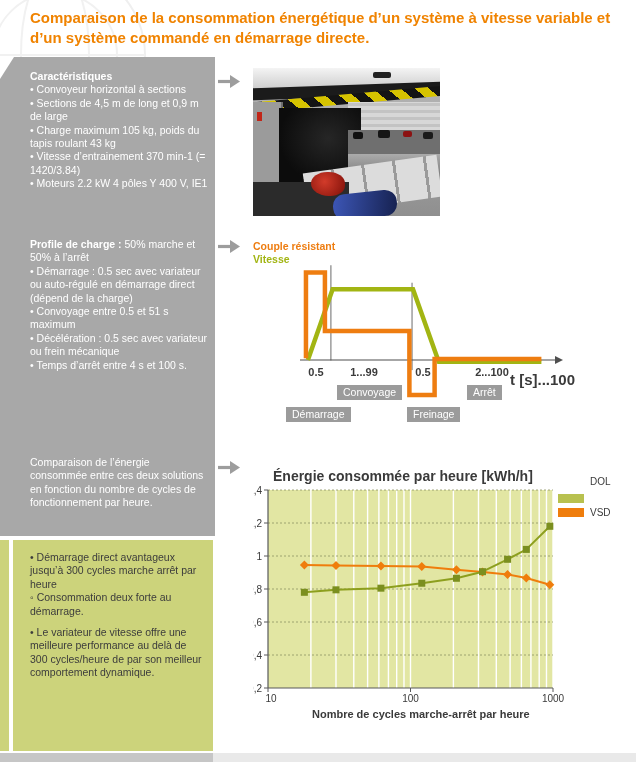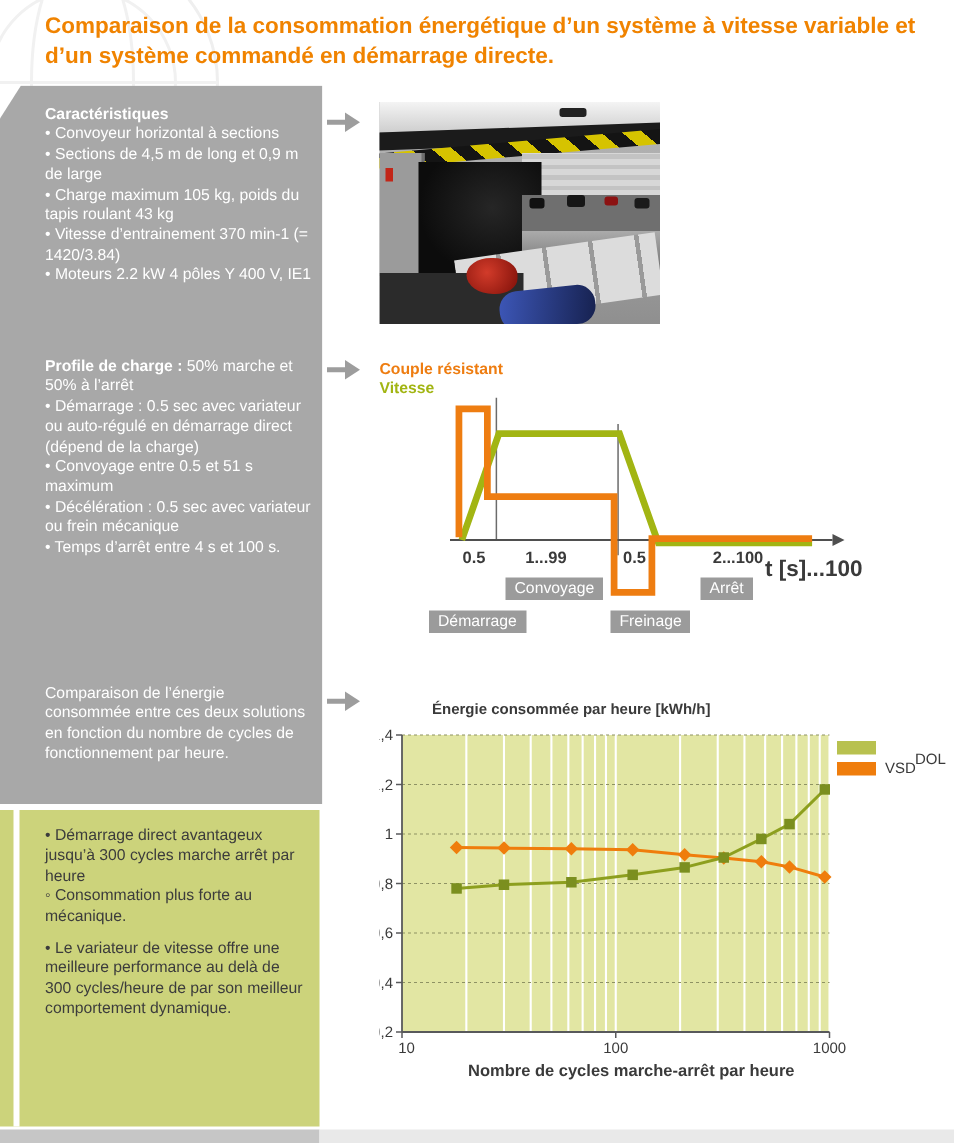--- a/index.html
+++ b/index.html
@@ -65,21 +65,21 @@
   .profile{position:absolute;left:253px;top:240px;width:330px;height:195px;z-index:1;}
   .pf-leg{position:absolute;left:0;font-size:10.5px;font-weight:bold;line-height:12px;}
   .pf-svg{position:absolute;left:0;top:0;}
   .pf-tick{position:absolute;top:126px;transform:translateX(-50%);font-size:11px;font-weight:bold;color:#3a3a3a;}
   .pf-taxis{position:absolute;top:131px;right:8px;font-size:15px;font-weight:bold;color:#3a3a3a;}
   .chip{position:absolute;background:#9b9b9b;color:#ffffff;font-size:10.5px;line-height:15px;
         padding:0 6px;white-space:nowrap;}
 
   
   .energy{position:absolute;left:253px;top:462px;width:383px;height:275px;z-index:1;}
-  .en-title{position:absolute;left:35px;top:6px;font-size:10px;font-weight:bold;color:#3a3a3a;}
+  .en-title{position:absolute;left:20px;top:6px;font-size:14px;font-weight:bold;color:#3a3a3a;}
   .en-xlabel{position:absolute;left:15px;top:246px;font-size:11px;font-weight:bold;color:#3a3a3a;padding-left:44px;}
   .en-svg{position:absolute;left:0;top:0;}
   .en-leg{position:absolute;font-size:10px;color:#3a3a3a;line-height:10px;}
   .en-sw{position:absolute;width:26px;height:9px;}
 </style>
 </head>
 <body>
 
 <div class="page">
 
@@ -110,21 +110,21 @@
     </div>
     <div class="tb" style="top:399px;">
       <p>Comparaison de l’énergie consommée entre ces deux solutions en fonction du nombre de cycles de fonctionnement par heure.</p>
     </div>
   </div>
 
   <div class="green-box"></div>
   <div class="green-stripe"></div>
   <div class="green-text">
     <p>• Démarrage direct avantageux jusqu’à 300 cycles marche arrêt par heure</p>
-    <p>◦ Consommation plus forte au mécanique.</p>
+    <p>◦ Consommation deux forte au démarrage.</p>
     <p class="gap8">• Le variateur de vitesse offre une meilleure performance au delà de 300 cycles/heure de par son meilleur comportement dynamique.</p>
   </div>
 
   <div class="footer-l"></div>
   <div class="footer-r"></div>
 
   <svg class="arrow" style="top:74px;" width="22" height="15">
     <line x1="0" y1="7.5" x2="13" y2="7.5" stroke="#9d9d9d" stroke-width="3.2"></line>
     <path d="M12,1 L22,7.5 L12,14 Z" fill="#9d9d9d"></path>
   </svg>
@@ -246,19 +246,19 @@
         <rect x="79.48977879755189" y="124.32499999999997" width="7" height="7" fill="#7b8f1f"></rect>
         <rect x="124.41581575350118" y="122.67499999999998" width="7" height="7" fill="#7b8f1f"></rect>
         <rect x="165.2833275617865" y="117.725" width="7" height="7" fill="#7b8f1f"></rect>
         <rect x="199.91624949958347" y="112.77499999999999" width="7" height="7" fill="#7b8f1f"></rect>
         <rect x="225.98387191058657" y="106.17499999999998" width="7" height="7" fill="#7b8f1f"></rect>
         <rect x="251.07687632602116" y="93.8" width="7" height="7" fill="#7b8f1f"></rect>
         <rect x="269.8401533216069" y="83.89999999999998" width="7" height="7" fill="#7b8f1f"></rect>
         <rect x="293.3256137536608" y="60.8" width="7" height="7" fill="#7b8f1f"></rect>
       </svg>
     <div class="en-sw" id="sw-dol" style="left: 305px; top: 32px; background: rgb(184, 193, 79);"></div>
-    <div class="en-leg" style="left:337px;top:40px;margin-left:20px;">DOL</div>
+    <div class="en-leg" style="left:337px;top:15px;">DOL</div>
     <div class="en-sw" id="sw-vsd" style="left: 305px; top: 46px; background: rgb(239, 125, 12);"></div>
     <div class="en-leg" style="left:337px;top:46px;">VSD</div>
     <div class="en-xlabel">Nombre de cycles marche-arrêt par heure</div>
   </div>
 
 </div>
 
 </body></html>

